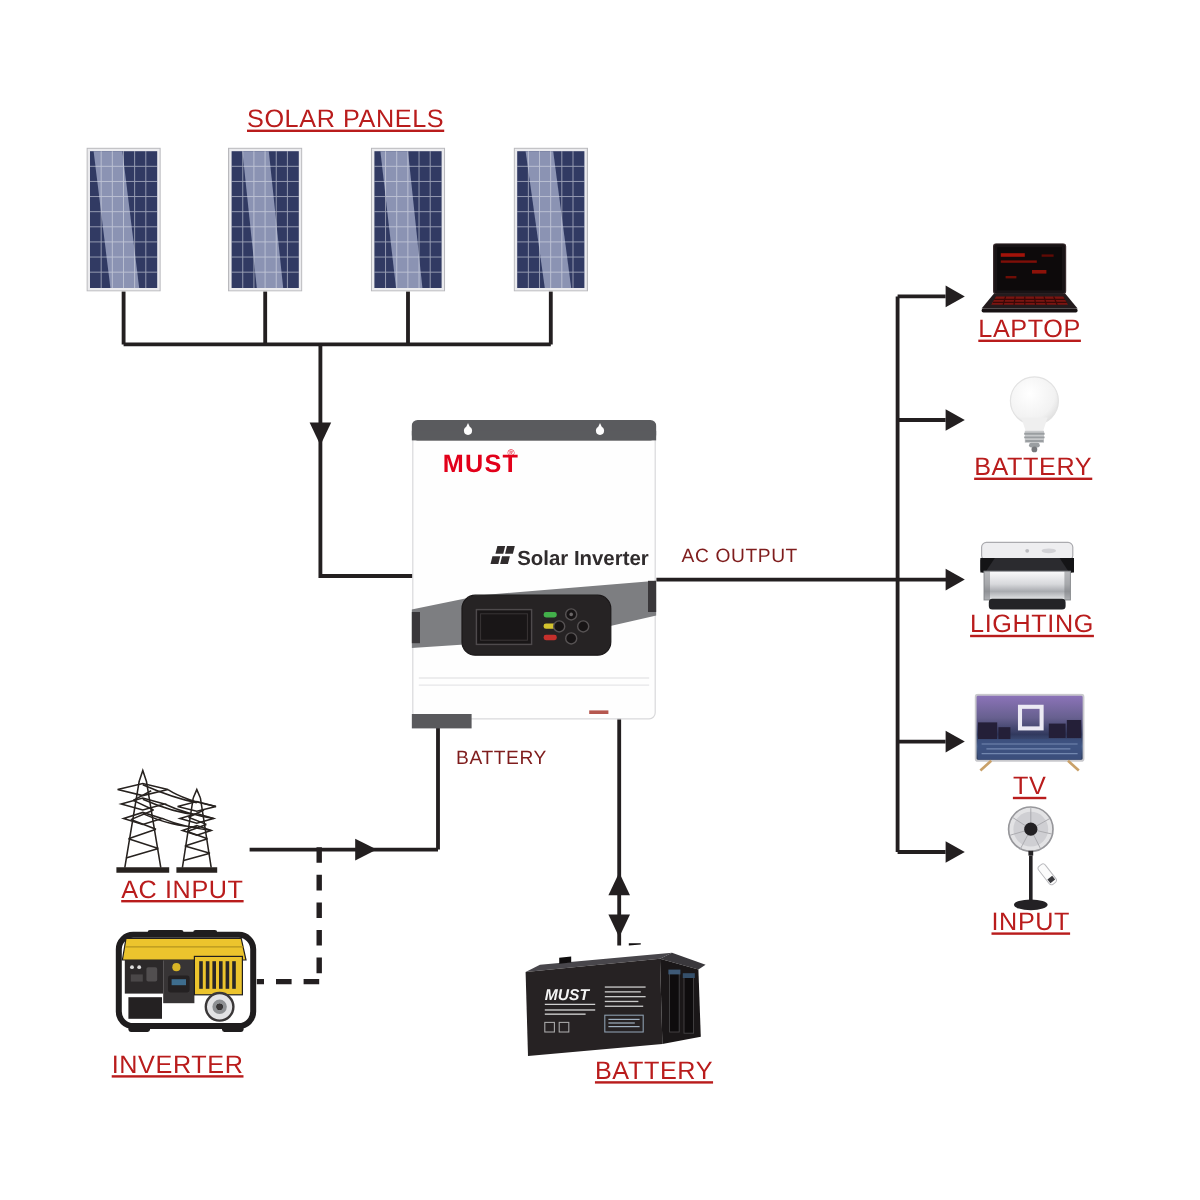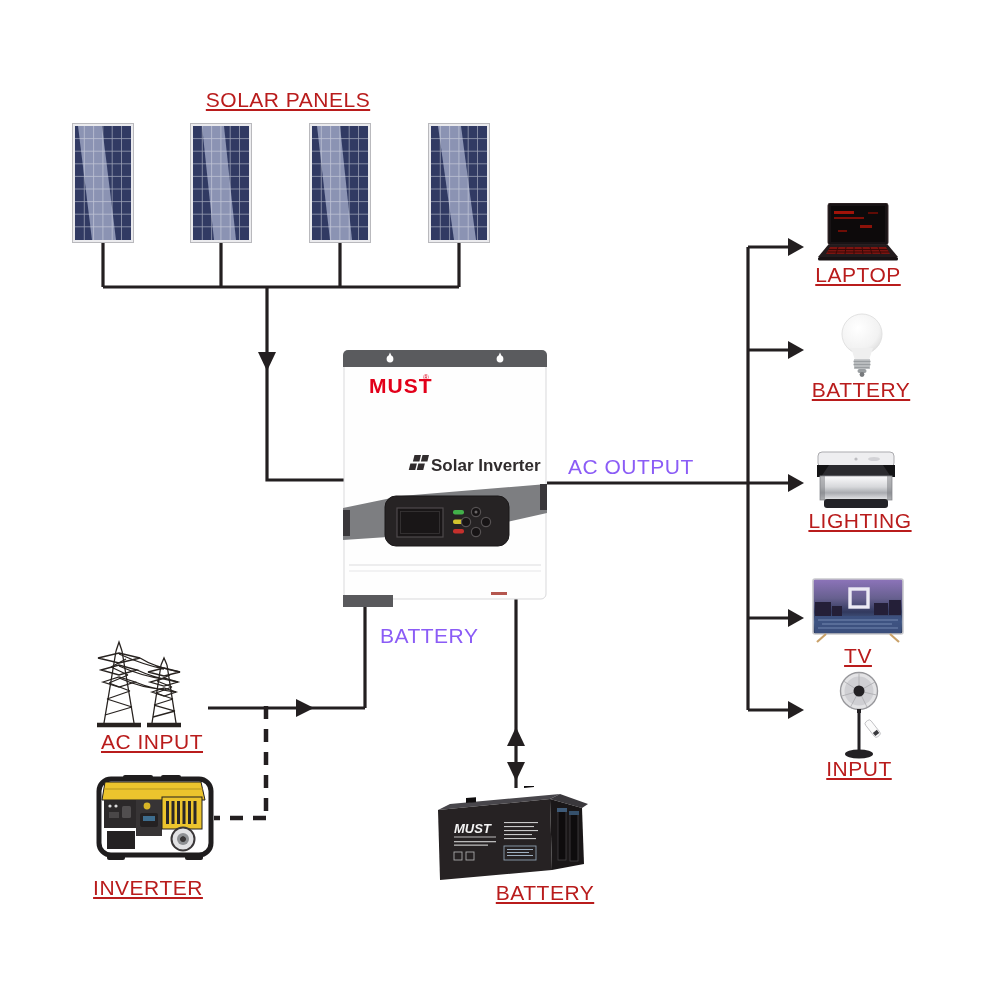--- a/index.html
+++ b/index.html
@@ -1,21 +1,21 @@
 <!DOCTYPE html>
 <html><head>
 <meta charset="utf-8">
 <style>
   html,body{margin:0;padding:0;background:#ffffff;}
   .stage{position:relative;width:1000px;height:1000px;background:#ffffff;overflow:hidden;
          font-family:"Liberation Sans", sans-serif;color:#2b2728;}
   .abs{position:absolute;}
   .lbl{position:absolute;font-size:21px;letter-spacing:.5px;color:#b91c1c;white-space:nowrap;
        transform:translateX(-50%);text-decoration:underline;}
-  .lbl-left{position:absolute;font-size:21px;letter-spacing:.5px;color:#8b5cf6;white-space:nowrap;}
+  .lbl-left{position:absolute;font-size:16px;letter-spacing:.5px;color:#7f1d1d;white-space:nowrap;}
   svg{display:block;}
 </style>
 </head>
 <body>
 
 <div class="stage">
 
   <svg class="abs" style="left:0;top:0" width="1000" height="1000" viewBox="0 0 1000 1000">
     <g stroke="#231f20" stroke-width="3.2" fill="none">
 

